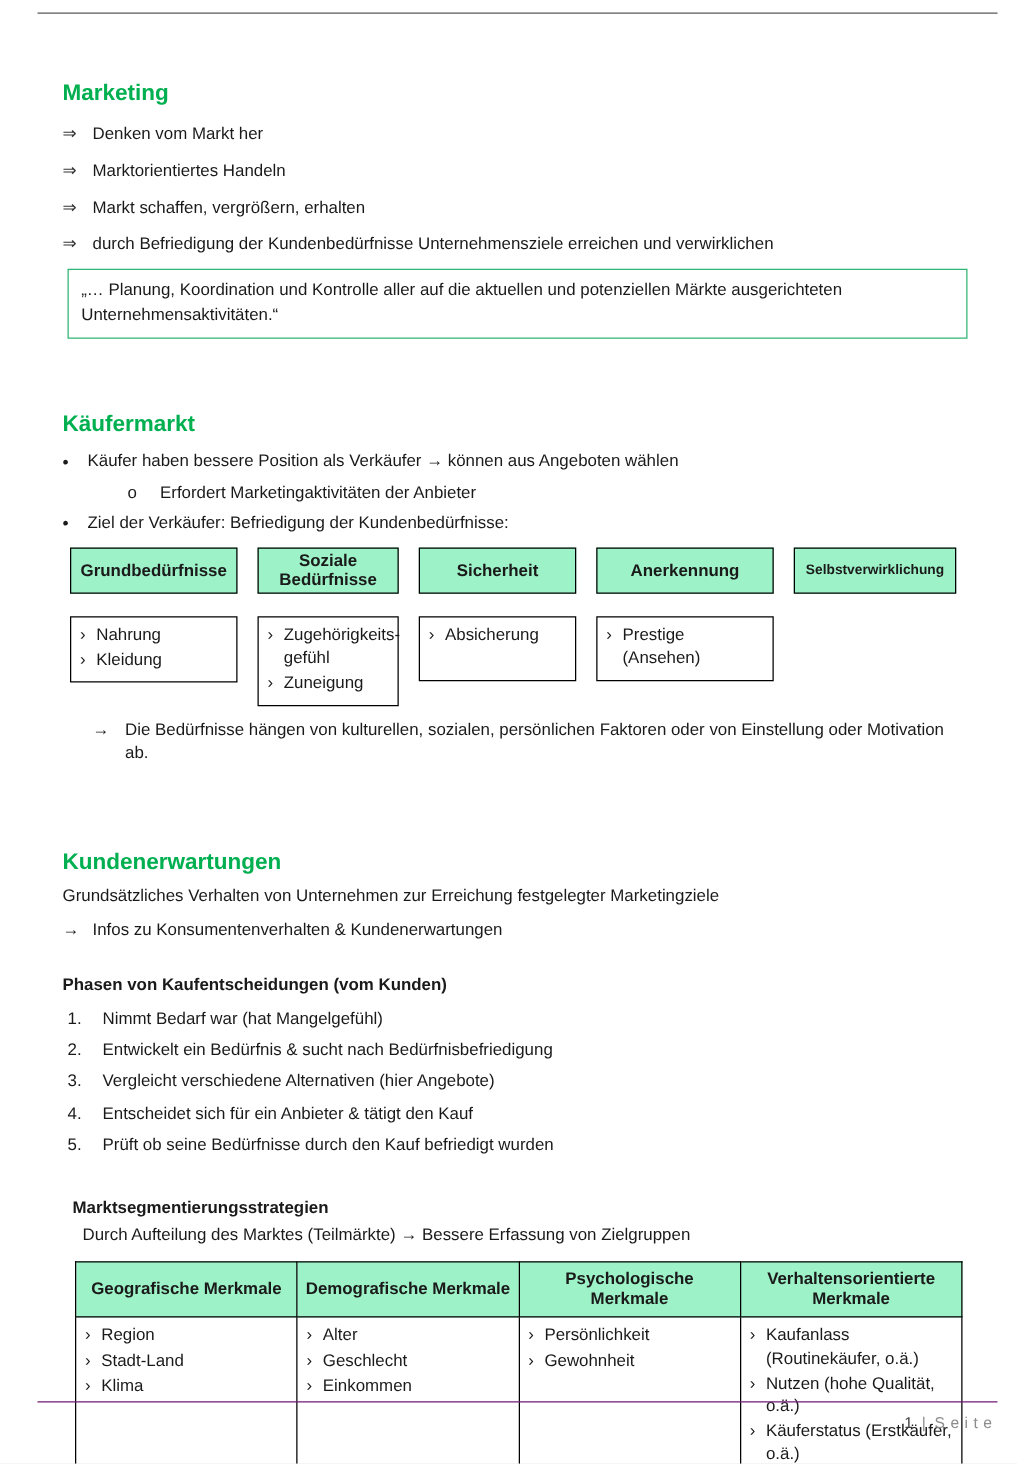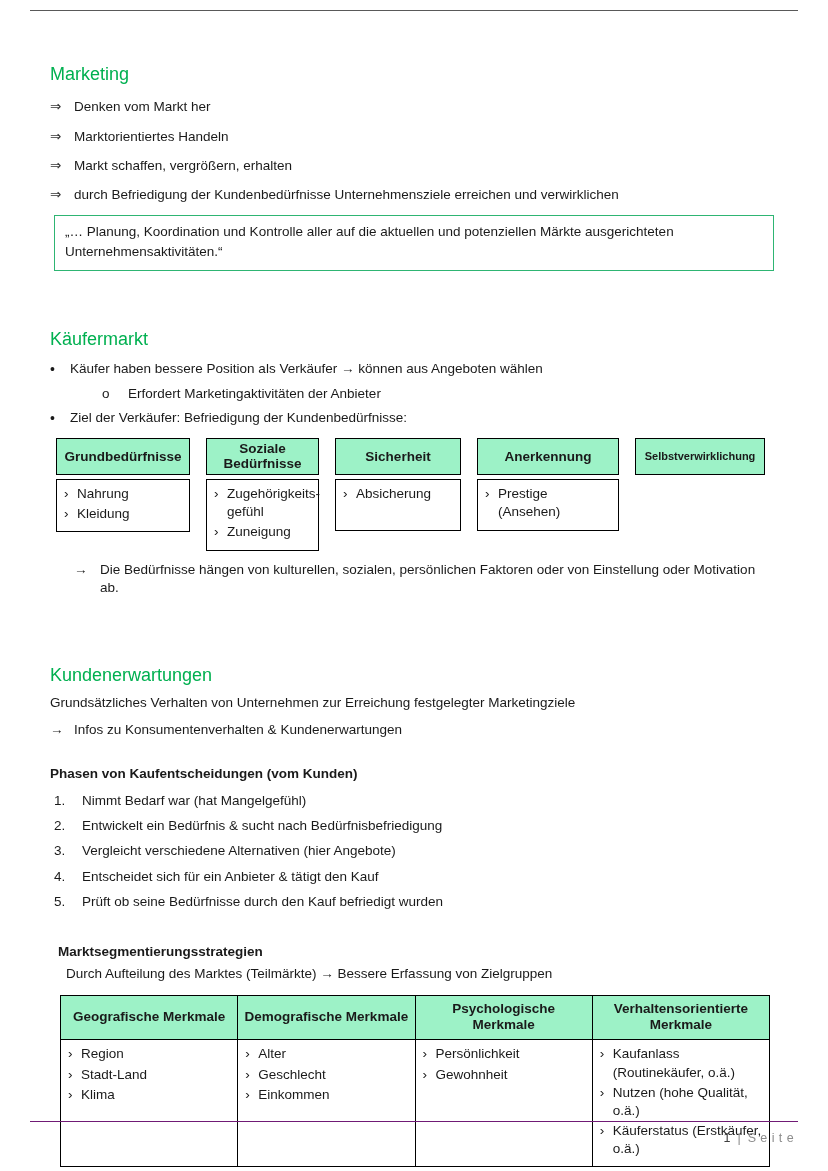--- a/index.html
+++ b/index.html
@@ -5,37 +5,37 @@
   * { box-sizing: border-box; margin: 0; padding: 0; }
   html, body { background: #e8e8e8; }
   .page {
     width: 828px; height: 1171px; margin: 0 auto; background: #ffffff;
     position: relative; overflow: hidden;
     font-family: "Liberation Sans", "DejaVu Sans", sans-serif;
     color: #1a1a1a; font-size: 13.5px; line-height: 1.35;
   }
   .top-rule { position: absolute; top: 10px; left: 30px; right: 30px; border-top: 1px solid #595959; }
   .content { padding: 0 50px; }
-  h2.section-title { color: #00b050; font-size: 18px; font-weight: 400; }
+  h2.section-title { color: #00b050; font-size: 18px; font-weight: 700; }
   #marketing-title { padding-top: 62px; margin-bottom: 12px; }
   .flex-line { display: flex; align-items: flex-start; }
   .marker { flex: none; }
   .dbl-arrow { width: 24px; color: #333; }
   .arrow-list .flex-line { margin-bottom: 11px; }
   .quote-box {
     margin: 2px 0 0 4px; border: 1.5px solid #2eb573; padding: 6px 10px 7px;
     width: 720px; line-height: 1.5;
   }
   #kaeufermarkt-title { margin-top: 56px; margin-bottom: 9px; }
   .bullet-list .flex-line { margin-bottom: 6px; }
   .disc { width: 20px; font-size: 14px; }
   .sub-line { margin-left: 52px; margin-bottom: 7px; }
   .circle-marker { width: 26px; }
   .needs-row { display: flex; gap: 16px; margin: 10px 0 10px 6px; }
-  .need-col { display: flex; flex-direction: column; gap: 4px; }
+  .need-col { display: flex; flex-direction: column; gap: 18px; }
   .need-head {
     background: #9df2c7; border: 1px solid #000; height: 37px;
     display: flex; align-items: center; justify-content: center;
     font-weight: 700; text-align: center; line-height: 15px; padding: 0 2px;
   }
   .need-head.small { font-size: 11px; }
   .need-body { background: #fff; border: 1px solid #000; padding: 5px 5px 6px 7px; min-height: 52px; }
   .need-item { display: flex; margin-bottom: 2px; }
   .chev { width: 13px; flex: none; }
   .note-line { margin: 4px 0 0 24px; padding-right: 4px; }

